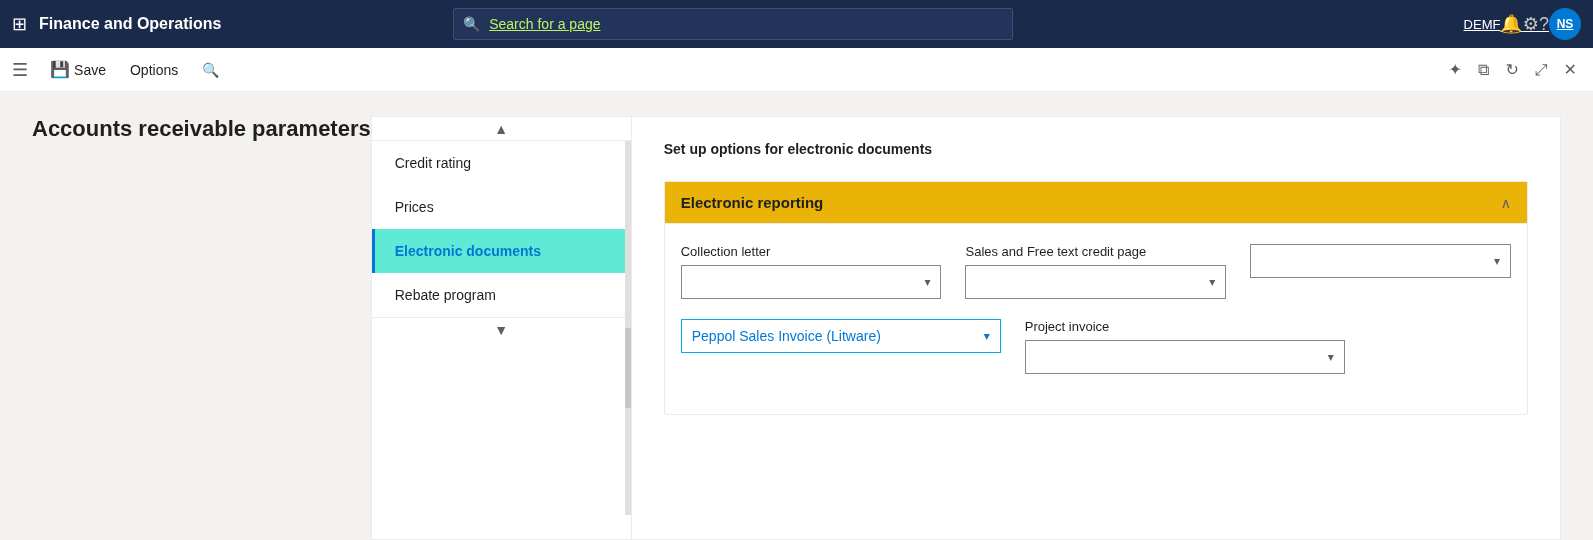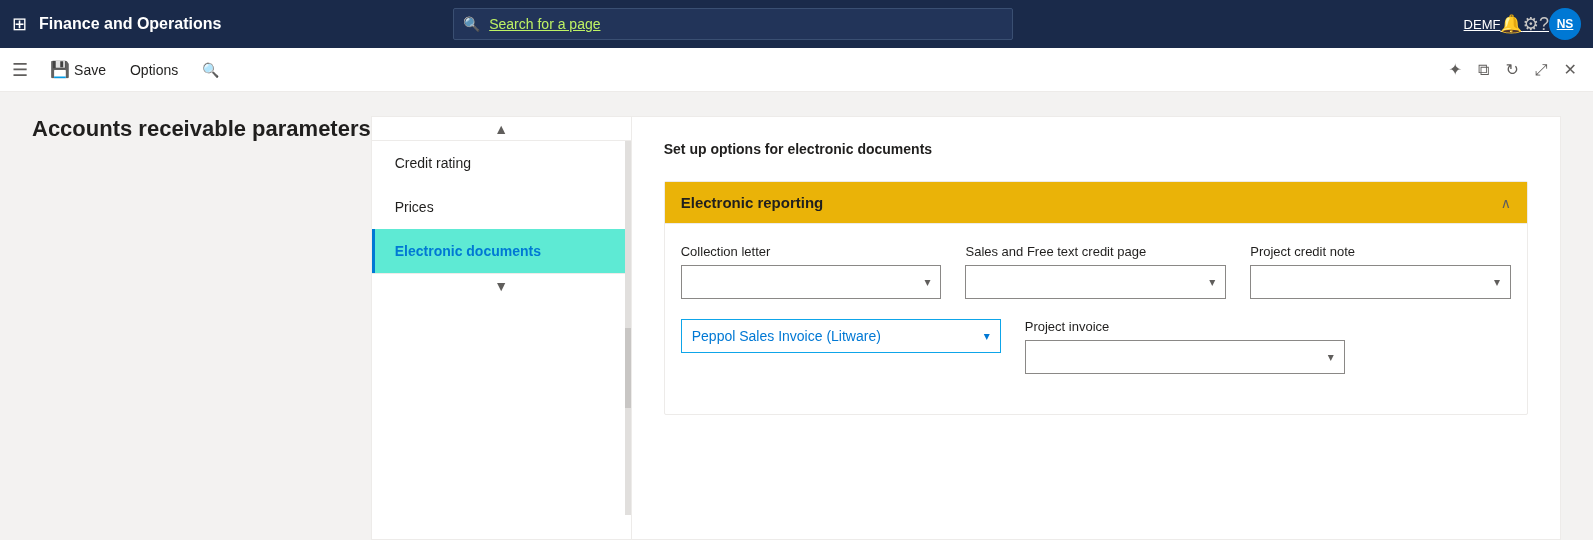--- a/index.html
+++ b/index.html
@@ -254,20 +254,23 @@
 
       <div class="nav-item">
         <span>Credit rating</span>
       </div>
       <div class="nav-item">
         <span>Prices</span>
       </div>
       <div class="nav-item active">
         <span>Electronic documents</span>
       </div>
+      <div class="nav-item">
+        <span>Rebate program</span>
+      </div>
 
       <div class="nav-scroll-down">▼</div>
       <div class="nav-scrollbar">
         <div class="nav-scrollbar-thumb"></div>
       </div>
     </div>
 
     <div class="content-panel">
       <div class="section-header">Set up options for electronic documents</div>
 
@@ -287,21 +290,20 @@
               </div>
             </div>
             <div class="form-group">
               <label class="form-label">Sales and Free text credit page</label>
               <div class="form-select">
                 <span></span>
                 <span class="chevron">▾</span>
               </div>
             </div>
             <div class="form-group">
-              <label class="form-label">Project credit note</label>
               <div class="form-select">
                 <span></span>
                 <span class="chevron">▾</span>
               </div>
             </div>
           </div>
 
           <div class="form-row">
             <div class="form-group">
               <div class="form-select active-select">

